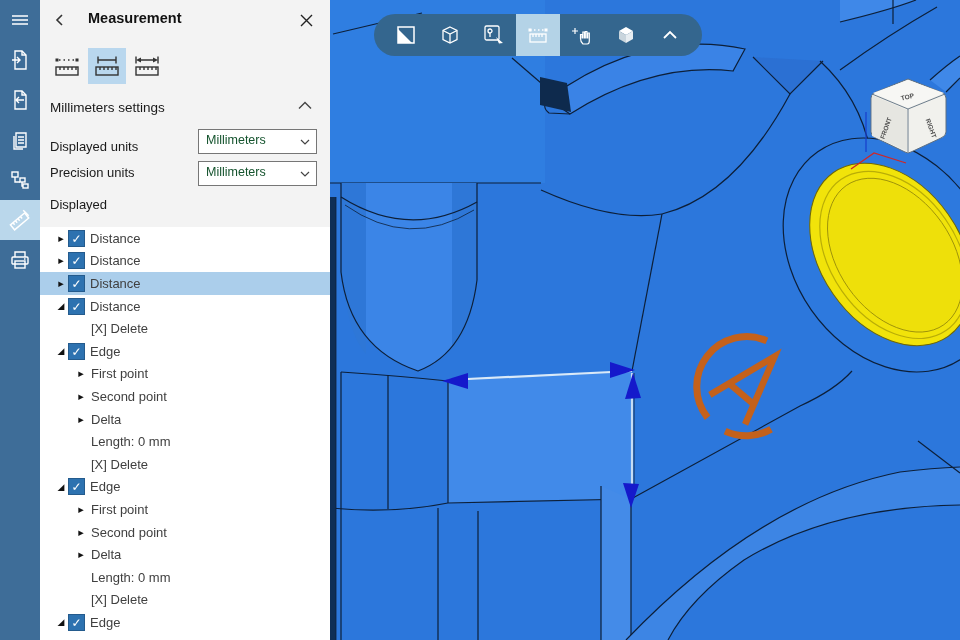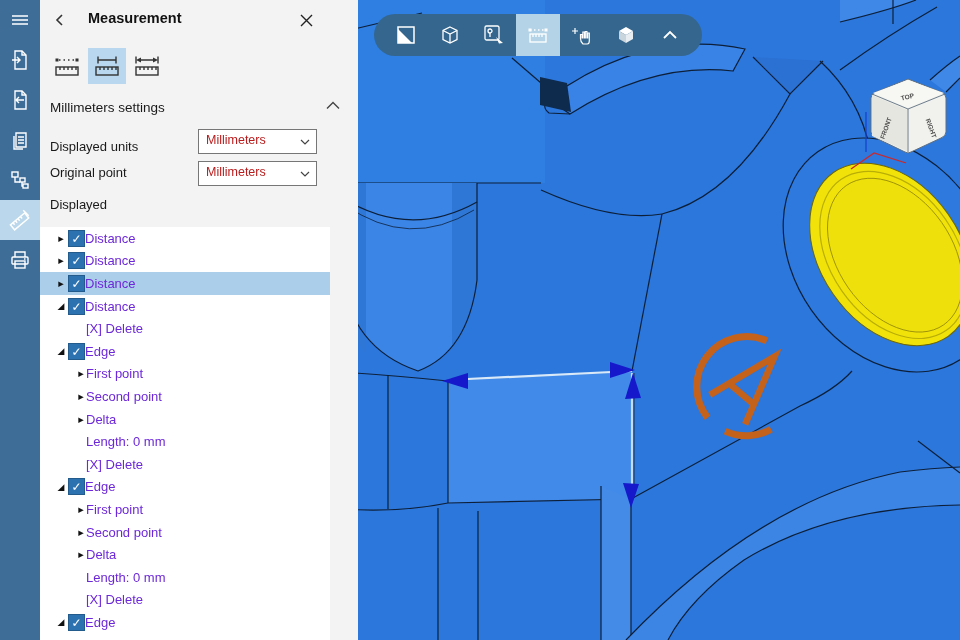--- a/index.html
+++ b/index.html
@@ -6,43 +6,43 @@
   .stage{position:relative;width:960px;height:640px;overflow:hidden;
          font-family:"Liberation Sans",sans-serif;background:#fff;user-select:none;}
   svg{display:block;}
 
   
   .sidebar{position:absolute;left:0;top:0;width:40px;height:640px;background:#3e6d98;}
   .sbtn{position:absolute;left:0;width:40px;height:40px;display:flex;align-items:center;justify-content:center;cursor:pointer;}
   .sbtn.sel{background:#bad7eb;}
 
   
-  .panel{position:absolute;left:40px;top:0;width:290px;height:640px;background:#f3f3f3;padding-left:28px;}
+  .panel{position:absolute;left:40px;top:0;width:290px;height:640px;background:#f3f3f3;}
   .p-head{position:absolute;left:0;top:0;width:290px;height:40px;}
   .backbtn{position:absolute;left:8px;top:8px;width:24px;height:24px;display:flex;align-items:center;justify-content:center;cursor:pointer;}
   .p-title{position:absolute;left:48px;top:10px;font-size:14.5px;font-weight:bold;color:#111;}
   .closebtn{position:absolute;right:12px;top:8px;width:24px;height:24px;display:flex;align-items:center;justify-content:center;cursor:pointer;}
   .toolrow{position:absolute;left:8px;top:48px;display:flex;gap:2px;}
   .mtool{width:38px;height:36px;display:flex;align-items:center;justify-content:center;cursor:pointer;}
   .mtool.sel{background:#b9d7ee;}
   .sec-title{position:absolute;left:10px;top:100px;font-size:13.5px;color:#1a1a1a;}
   .sec-chev{position:absolute;right:18px;top:101px;cursor:pointer;}
   .srow-label{position:absolute;left:10px;font-size:13px;color:#1a1a1a;line-height:24px;}
   .drop{position:absolute;left:158px;width:117px;height:23px;background:#fff;border:1px solid #767676;cursor:pointer;}
-  .drop .val{position:absolute;left:7px;top:3px;font-size:12.5px;color:#b91c1c;}
+  .drop .val{position:absolute;left:7px;top:3px;font-size:12.5px;color:#14532d;}
   .drop .dchev{position:absolute;right:6px;top:9px;}
 
   
   .tree{position:absolute;left:0;top:227px;width:290px;height:413px;background:#fff;overflow:hidden;}
   .trow{position:relative;height:22.6px;display:flex;align-items:center;cursor:pointer;white-space:nowrap;}
   .trow.sel{background:#abceeb;}
   .caret{display:inline-block;width:10px;font-size:9px;color:#111;text-align:center;flex:0 0 10px;}
   .cb{display:inline-block;flex:0 0 17px;width:17px;height:17px;margin-left:2px;background:#2d72b0;border:1px solid #245b8d;
       color:#fff;font-size:12px;line-height:16px;text-align:center;box-sizing:border-box;}
-  .tlabel{font-size:13px;color:#6d28d9;}
+  .tlabel{margin-left:5px;font-size:13px;color:#404040;}
 
   
   .viewport{position:absolute;left:330px;top:0;width:630px;height:640px;background:#2c77dc;}
 
   
   .pill{position:absolute;left:374px;top:14px;width:328px;height:42px;background:#34668e;border-radius:21px;
         display:flex;align-items:stretch;padding:0 10px;box-sizing:border-box;overflow:hidden;}
   .ptool{width:44px;display:flex;align-items:center;justify-content:center;cursor:pointer;}
   .ptool.sel{background:#b4d3e7;}
 </style>
@@ -308,21 +308,21 @@
     </div>
 
     <div class="srow-label" style="top:135px">Displayed units</div>
     <div class="drop" style="top:129px">
       <span class="val">Millimeters</span>
       <svg class="dchev" width="10" height="6" viewBox="0 0 10 6" stroke="#444" stroke-width="1.2" fill="none">
           <path d="M1,1 L5,5 L9,1"></path>
         </svg>
     </div>
 
-    <div class="srow-label" style="top:161px">Original point</div>
+    <div class="srow-label" style="top:161px">Precision units</div>
     <div class="drop" style="top:161px">
       <span class="val">Millimeters</span>
       <svg class="dchev" width="10" height="6" viewBox="0 0 10 6" stroke="#444" stroke-width="1.2" fill="none">
           <path d="M1,1 L5,5 L9,1"></path>
         </svg>
     </div>
 
     <div class="srow-label" style="top:193px">Displayed</div>
 
     <div class="tree" id="tree">

